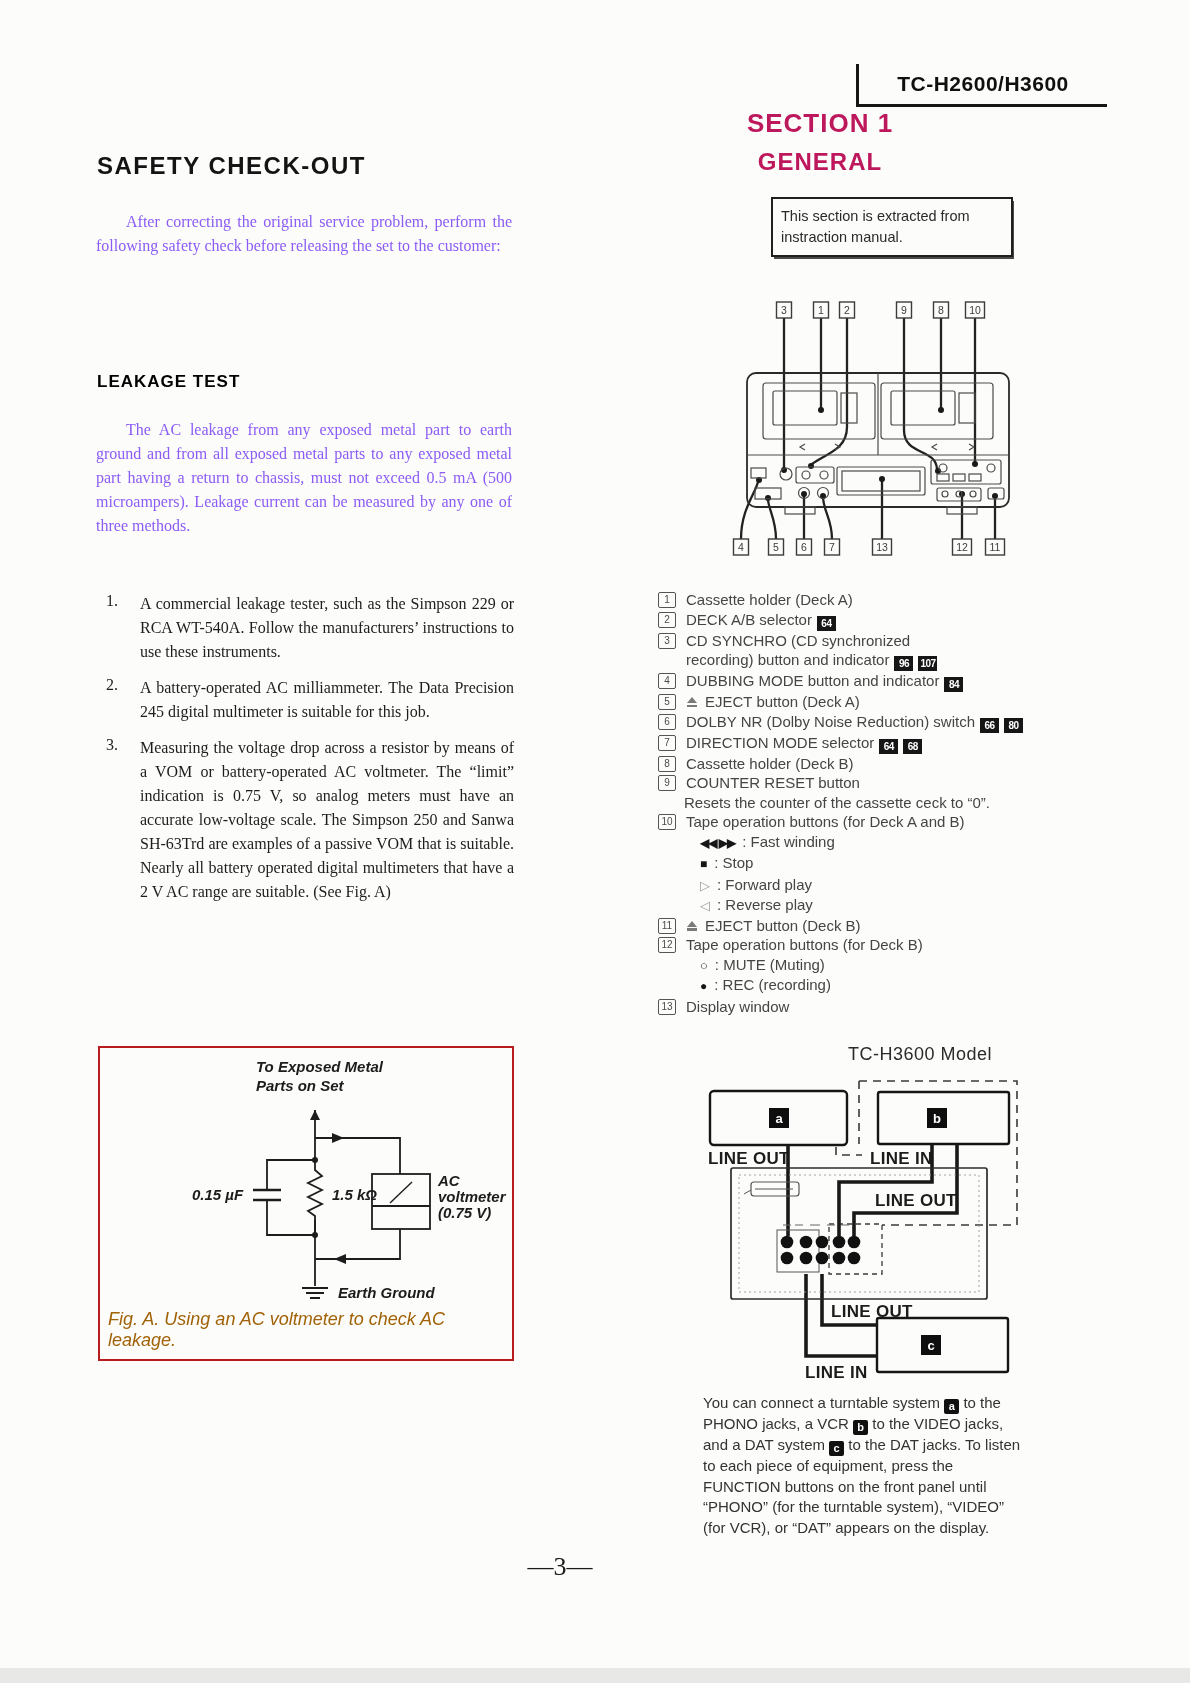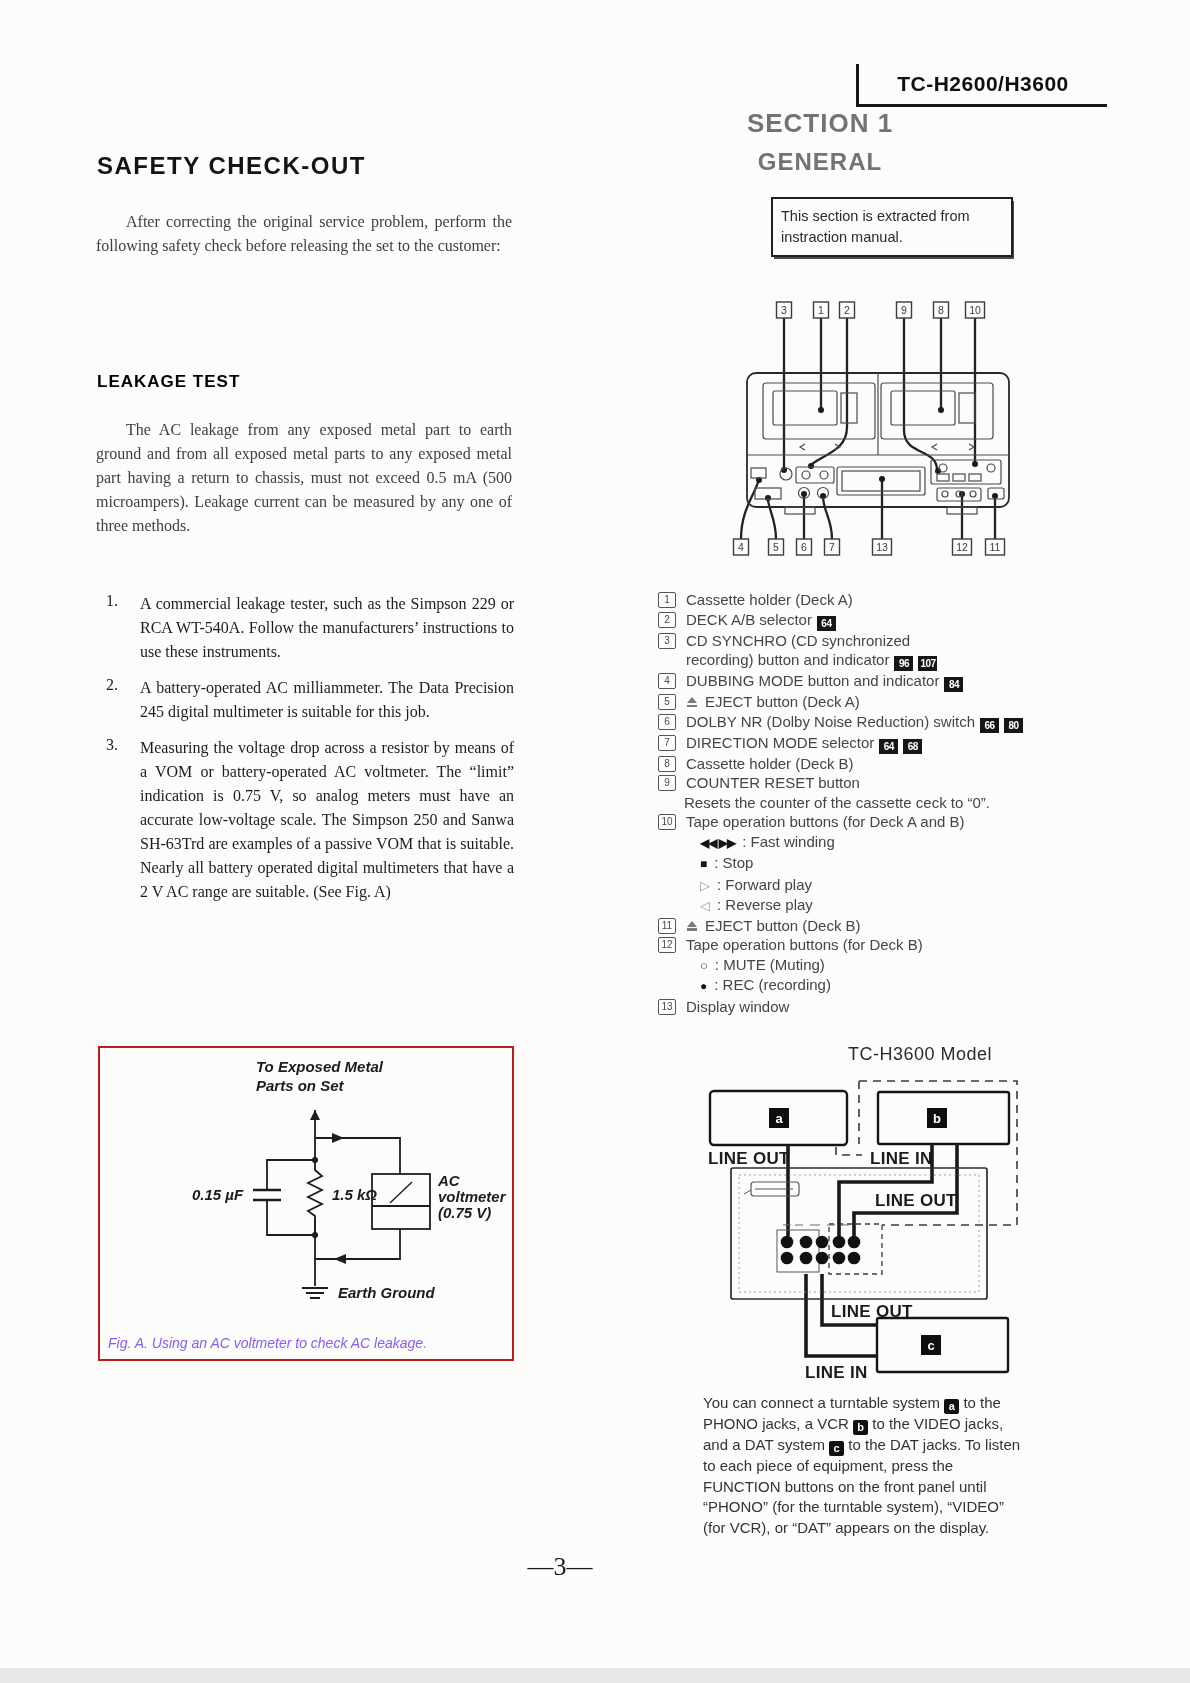--- a/index.html
+++ b/index.html
@@ -8,41 +8,41 @@
   .abs{position:absolute;}
 
   
   .model-tag{left:856px;top:64px;width:248px;height:40px;border-left:3px solid #161616;
      border-bottom:3px solid #161616;display:flex;align-items:center;justify-content:center;
      font-family:"Liberation Sans",sans-serif;font-weight:bold;font-size:21px;letter-spacing:.5px;color:#101010;}
 
   
   .safety-title{left:97px;top:152px;font-family:"Liberation Sans",sans-serif;font-weight:bold;
      font-size:24px;letter-spacing:1.5px;color:#141414;}
-  .body-para{width:416px;font-size:16px;line-height:24px;text-align:justify;color:#404040;}
+  .body-para{width:416px;font-size:16px;line-height:24px;text-align:justify;color:#8b5cf6;}
   .p1{left:96px;top:210px;text-indent:30px;}
   .p2{left:96px;top:288px;}
   .leakage-title{left:97px;top:372px;font-family:Liberation Sans, sans-serif;font-weight:bold;
      font-size:17px;letter-spacing:1px;color:#000000;}
   .p3{left:96px;top:418px;text-indent:30px;}
   .num-list{left:100px;top:592px;width:414px;}
   .num-item{display:flex;margin-bottom:12px;}
   .num-item .li-num{width:34px;flex:0 0 34px;font-size:16px;padding-left:6px;}
   .num-item .li-text{flex:1;font-size:16px;line-height:24px;text-align:justify;}
 
   
   .fig-box{left:98px;top:1046px;width:412px;height:311px;border:2px solid #b91c1c;background:#fcfcfa;}
   .fig-caption{position:absolute;left:8px;bottom:8px;font-family:"Liberation Sans",sans-serif;
-     font-style:italic;font-size:14px;color:#8b5cf6;}
+     font-style:italic;font-size:18px;color:#a16207;}
   .fig-svg{position:absolute;left:0;top:0;}
   .svg-lbl{font-family:"Liberation Sans",sans-serif;font-style:italic;font-weight:bold;font-size:15px;fill:#1c1c1c;}
 
   
   .section-head{left:655px;top:108px;width:330px;text-align:center;font-family:"Liberation Sans",sans-serif;
-     font-weight:bold;color:#737373;}
+     font-weight:bold;color:#be185d;}
   .section-line1{font-size:26px;letter-spacing:1px;}
   .section-line2{font-size:24px;letter-spacing:1px;margin-top:9px;}
   .note-box{left:771px;top:197px;width:222px;border:2px solid #1f1f1f;padding:7px 8px;
      font-family:"Liberation Sans",sans-serif;font-size:14.5px;line-height:1.45;color:#2a2a2a;
      box-shadow:2px 3px 0 -1px #4a4a4a;}
   .deck-svg{left:685px;top:282px;}
   .callout-txt{font-family:"Liberation Sans",sans-serif;font-size:10.5px;fill:#3c3c3c;}
 
   .parts-list{left:658px;top:590px;width:452px;font-family:"Liberation Sans",sans-serif;
      font-size:15px;line-height:19.5px;color:#454545;}

